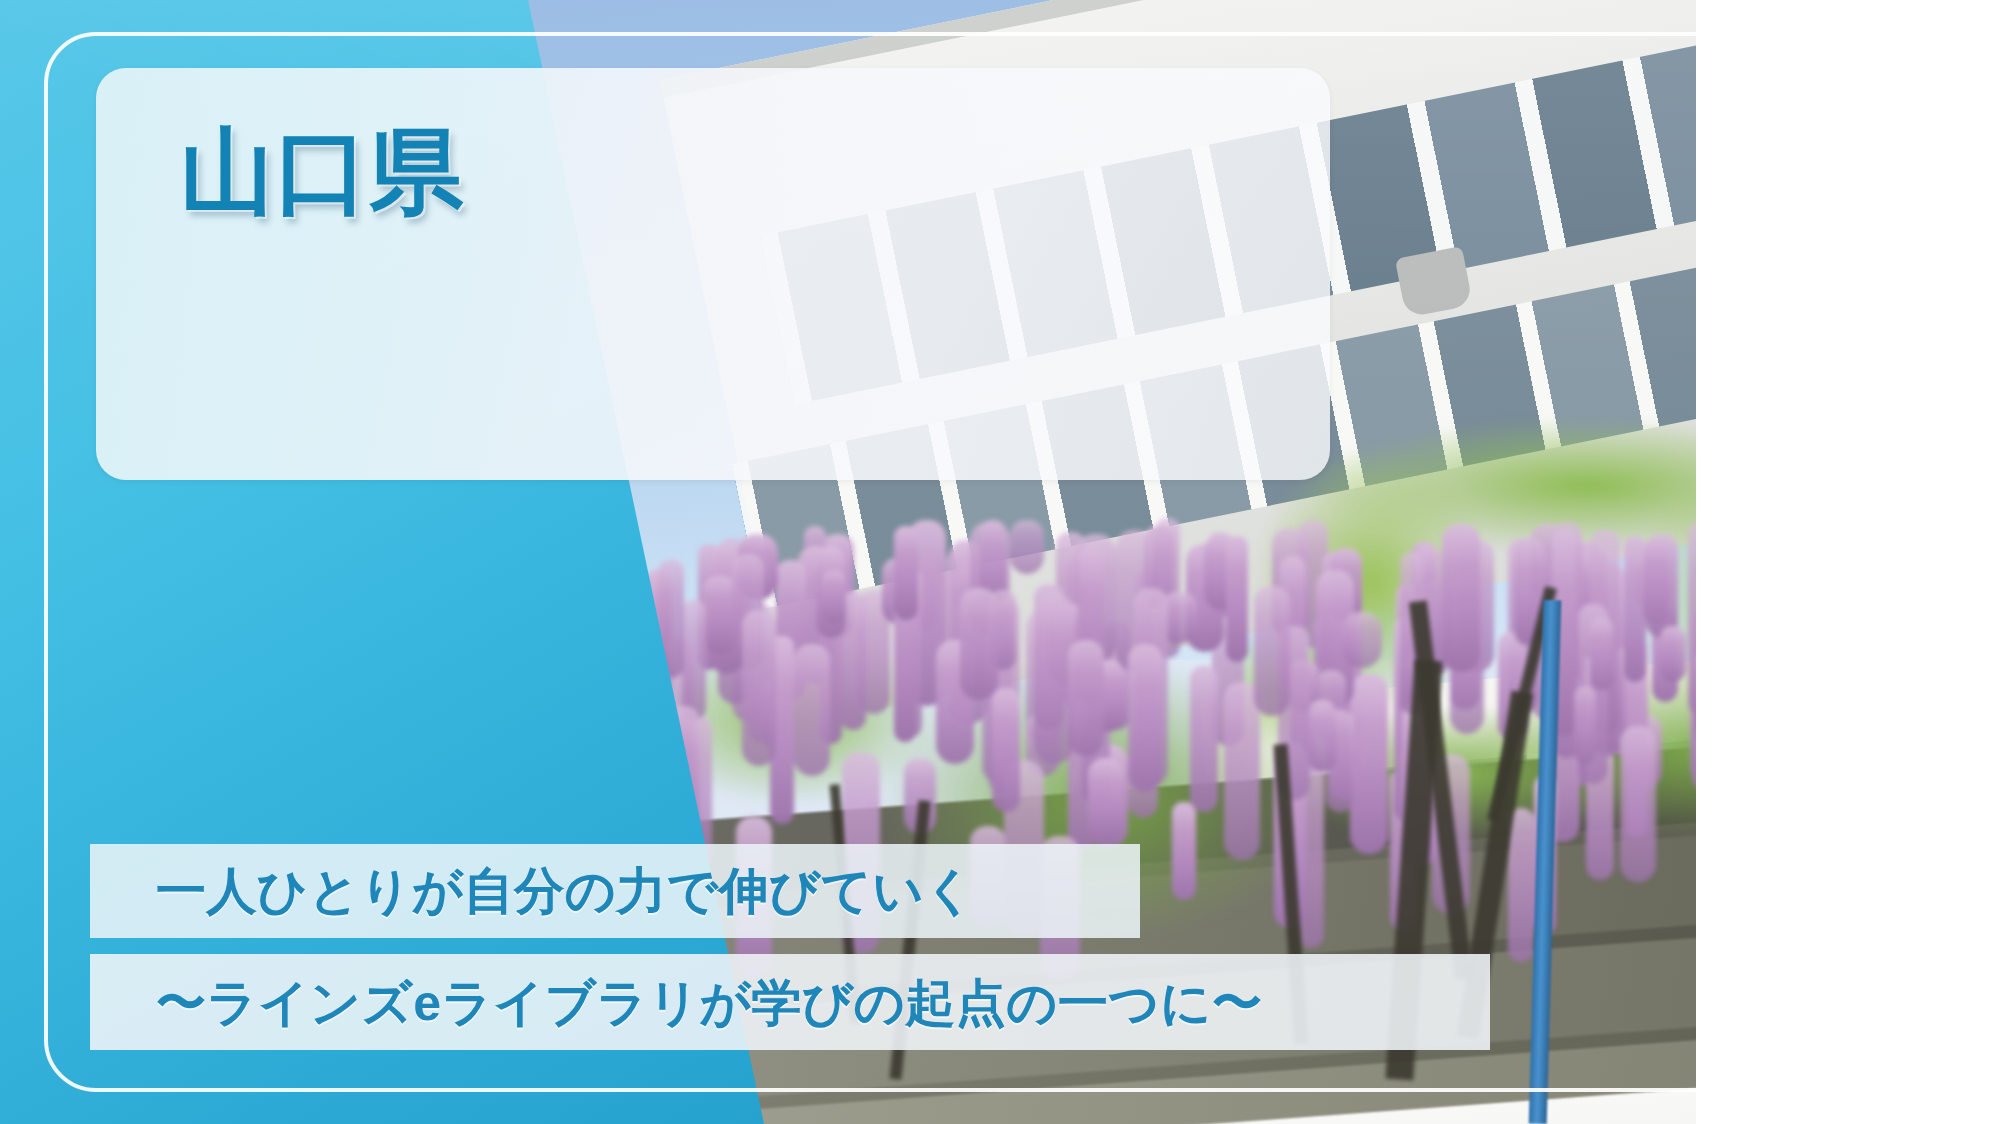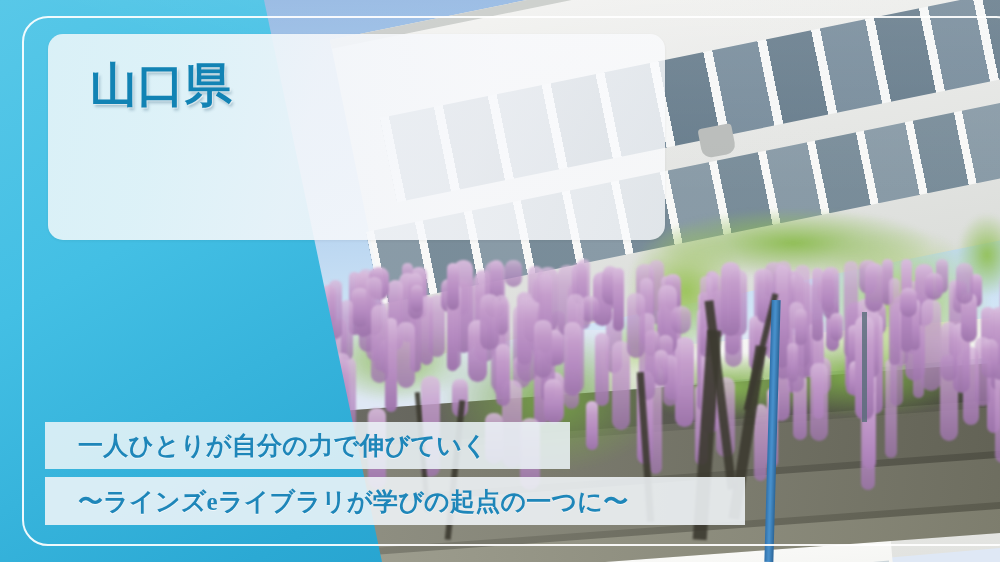--- a/index.html
+++ b/index.html
@@ -3,24 +3,24 @@
 <meta charset="utf-8">
 <title>School Title Slide</title>
 <style>
   html, body {
     margin: 0;
     padding: 0;
     background: #ffffff;
   }
   #slide {
     position: relative;
-    width: 1000px;
+    width: 848px;
     height: 562px;
     overflow: hidden;
-    font-family: Liberation Serif, serif;
+    font-family: Liberation Sans, sans-serif;
     background: #dfe8f5;
   }
 
   
   .photo {
     position: absolute;
     inset: 0;
     overflow: hidden;
   }
   .sky {

